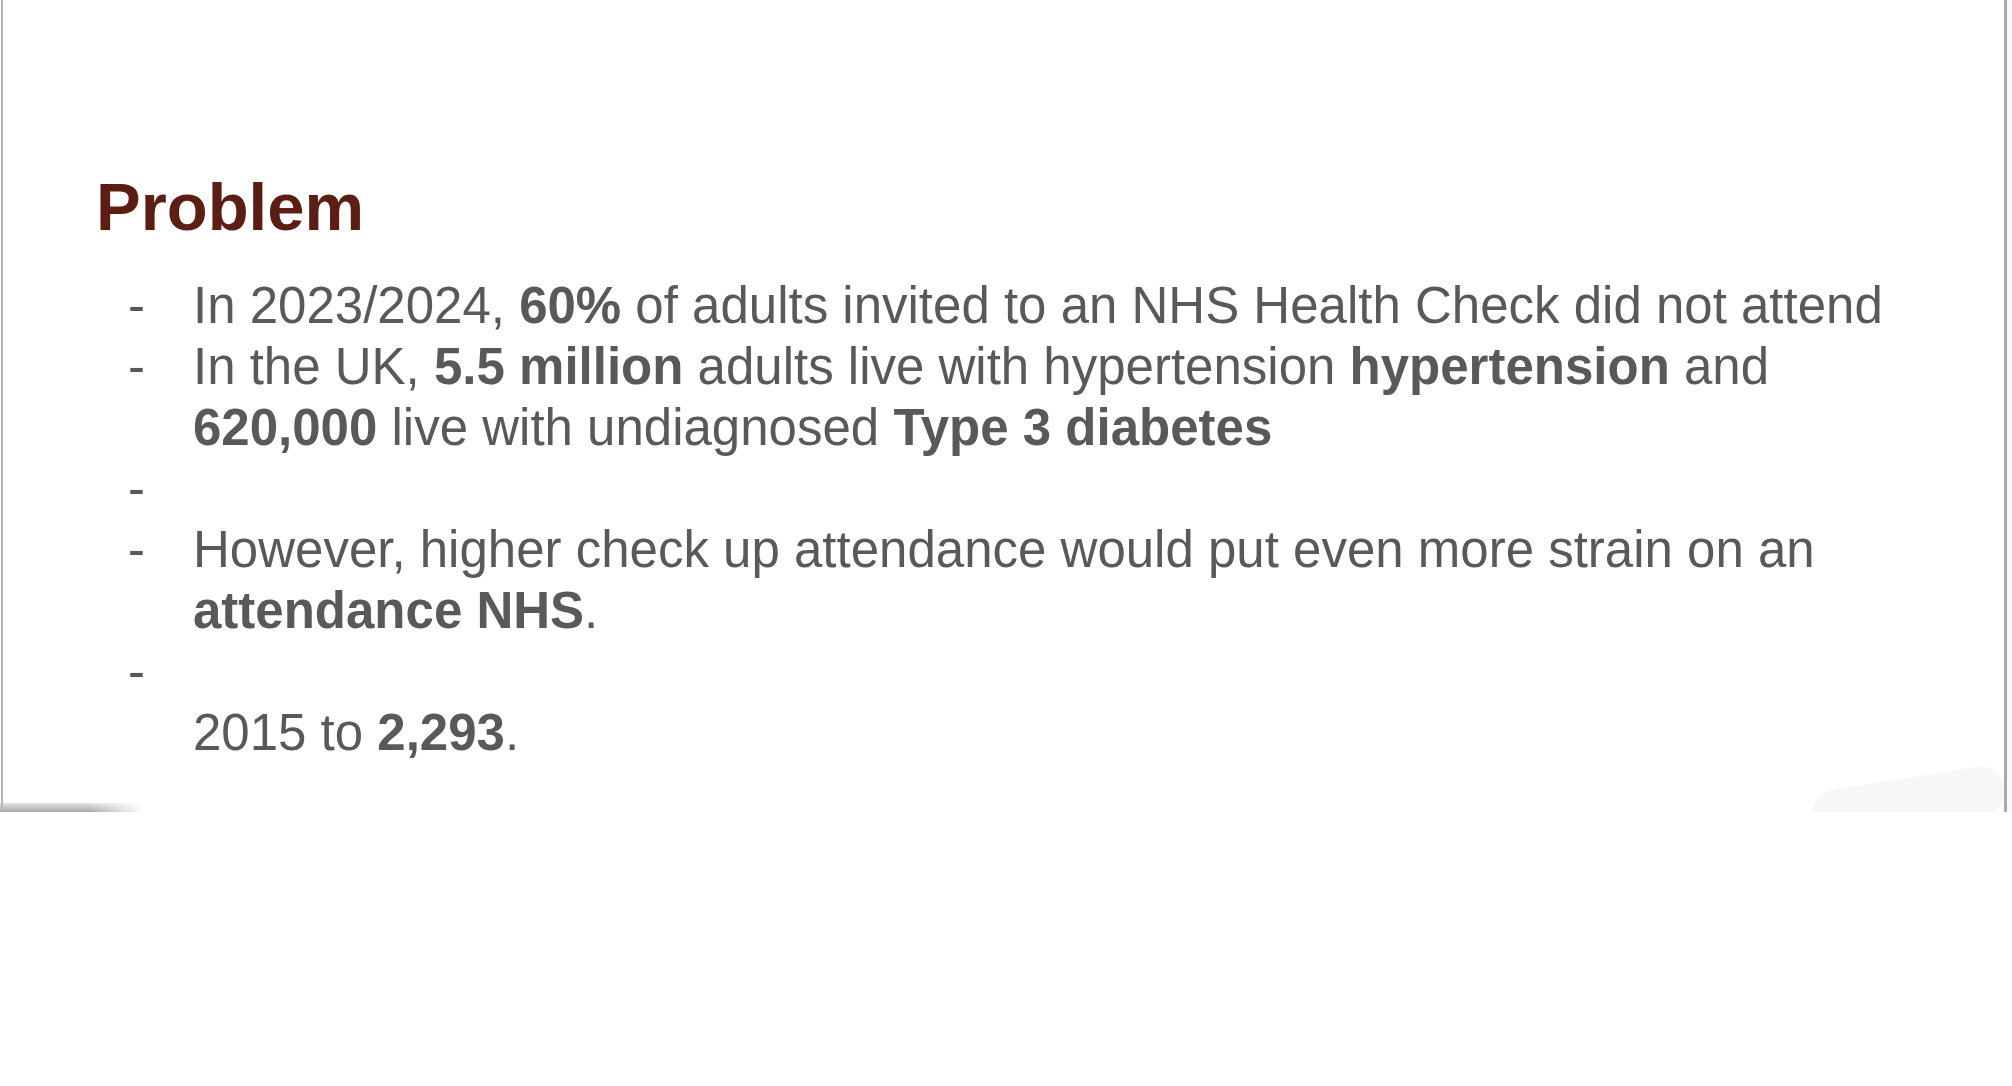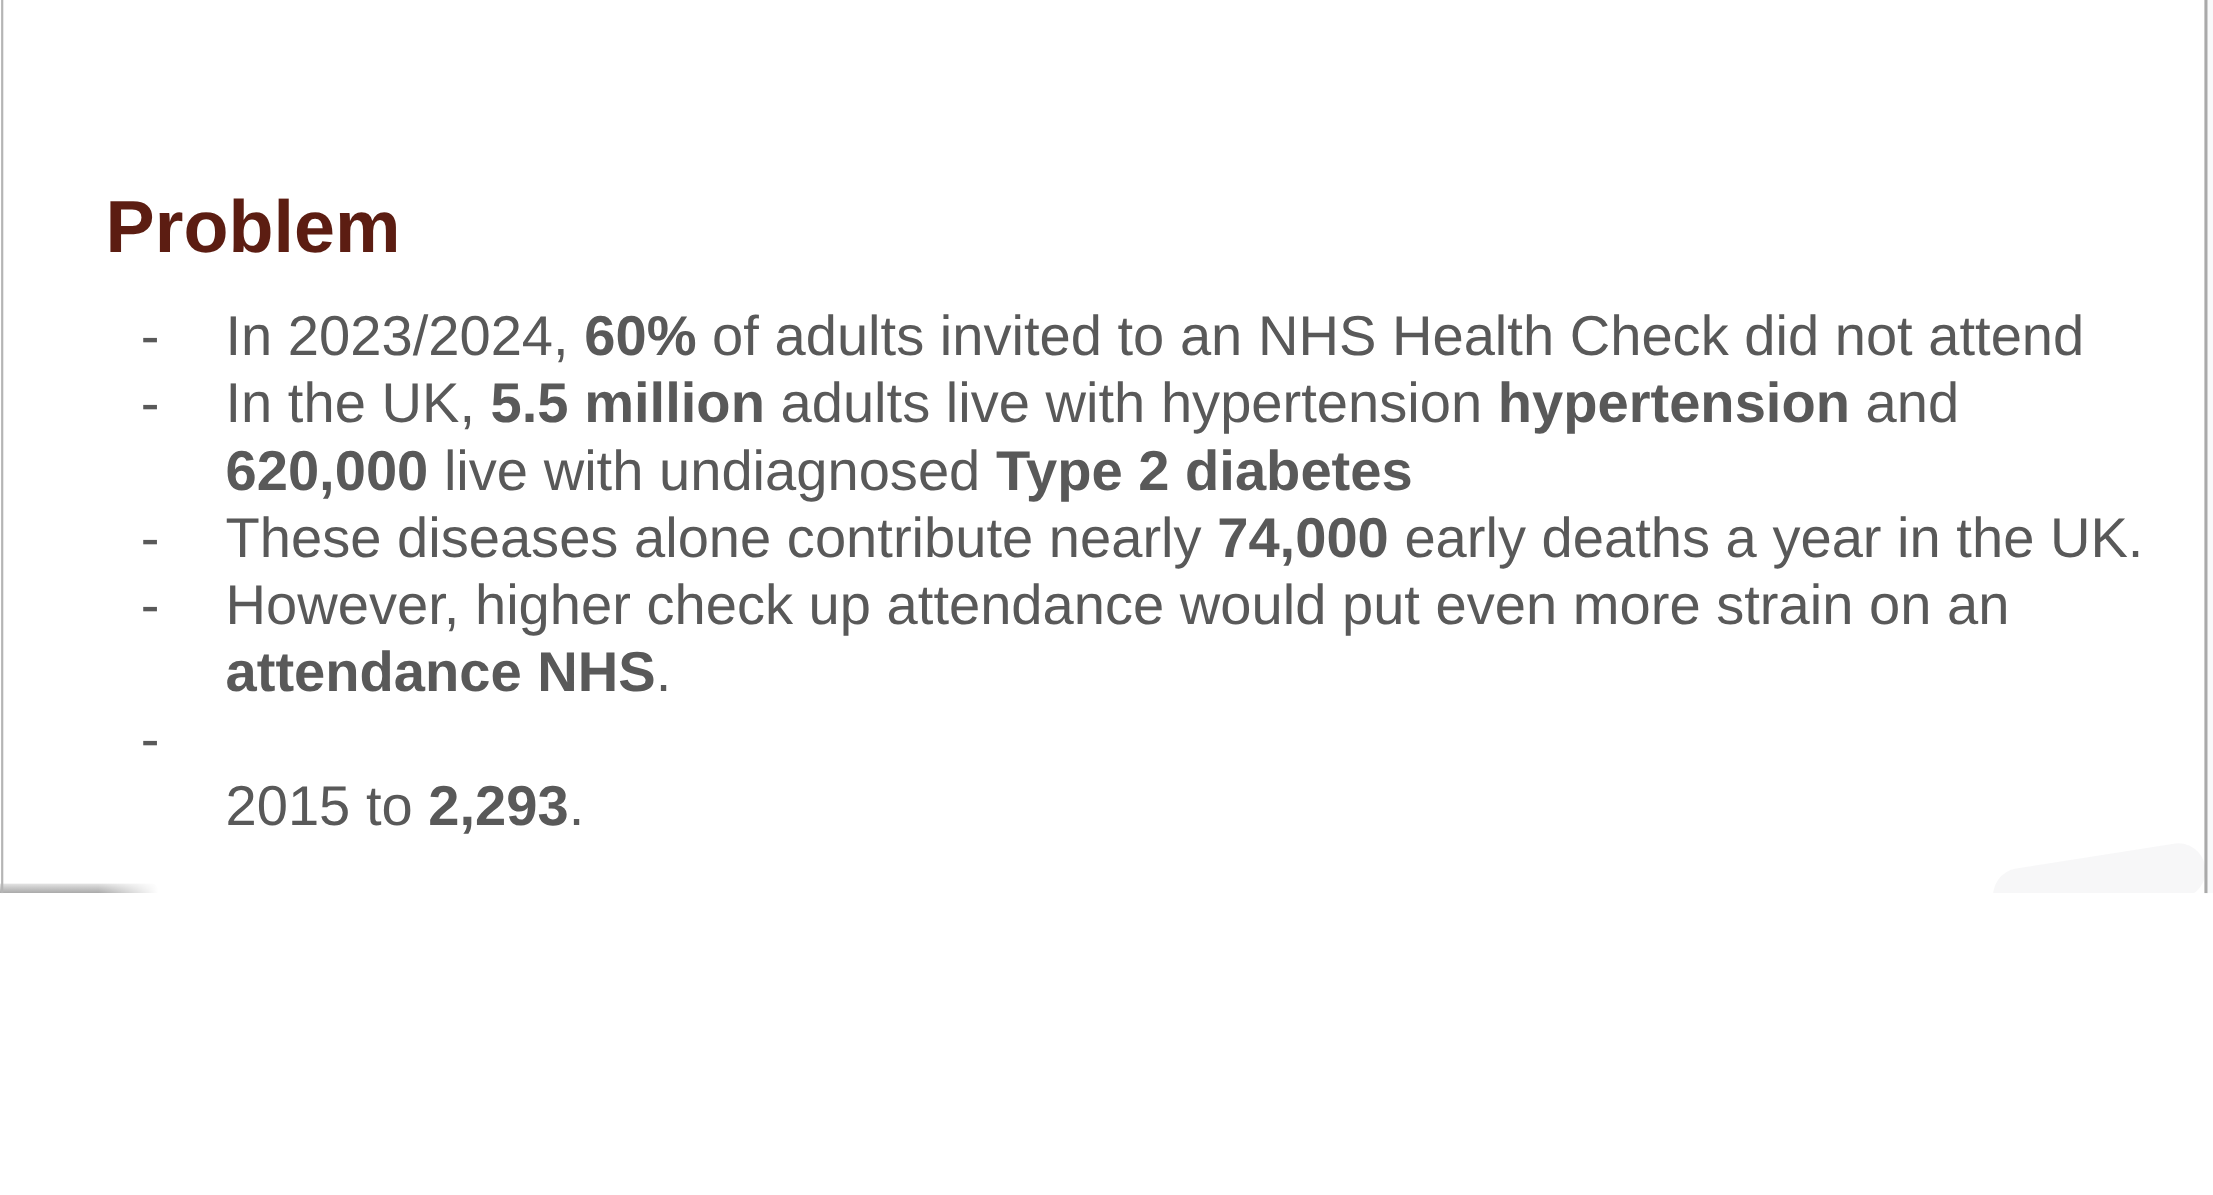--- a/index.html
+++ b/index.html
@@ -65,21 +65,21 @@
     font-size: 51px;
     color: #595959;
     white-space: nowrap;
   }
   .line .dash {
     position: absolute;
     left: 128px;
   }
   .line .text {
     position: absolute;
-    left: 205px;
+    left: 193px;
   }
   .b { font-weight: 700; }
   
   .bottom-toolbar-edge {
     position: absolute;
     left: 0; bottom: 0;
     width: 144px; height: 9px;
     background: linear-gradient(to bottom, #e6e6e6 0%, #c9c9c9 45%, #a9a9a9 100%);
     border-top-right-radius: 6px;
     -webkit-mask-image: linear-gradient(to right, #000 62%, transparent 100%);
@@ -110,26 +110,25 @@
         <span class="dash">-</span>
         <span class="text"><span>In 2023/2024, </span><span class="b">60%</span><span> of adults invited to an NHS Health Check did not attend</span></span>
       </div>
 
       <div class="line">
         <span class="dash">-</span>
         <span class="text"><span>In the UK, </span><span class="b">5.5 million</span><span> adults live with hypertension </span><span class="b">hypertension</span><span> and</span></span>
       </div>
 
       <div class="line">
-        <span class="text"><span class="b">620,000</span><span> live with undiagnosed </span><span class="b">Type 2 diabetes</span></span>
+        <span class="text"><span class="b">620,000</span><span> live with undiagnosed </span><span class="b">Type 3 diabetes</span></span>
       </div>
 
       <div class="line">
         <span class="dash">-</span>
-        <span class="text"><span>These diseases alone contribute nearly </span><span class="b">74,000</span><span> early deaths a year in the UK.</span></span>
       </div>
 
       <div class="line">
         <span class="dash">-</span>
         <span class="text"><span>However, higher check up attendance would put even more strain on an</span></span>
       </div>
 
       <div class="line">
         <span class="text"><span class="b">attendance NHS</span><span>.</span></span>
       </div>

